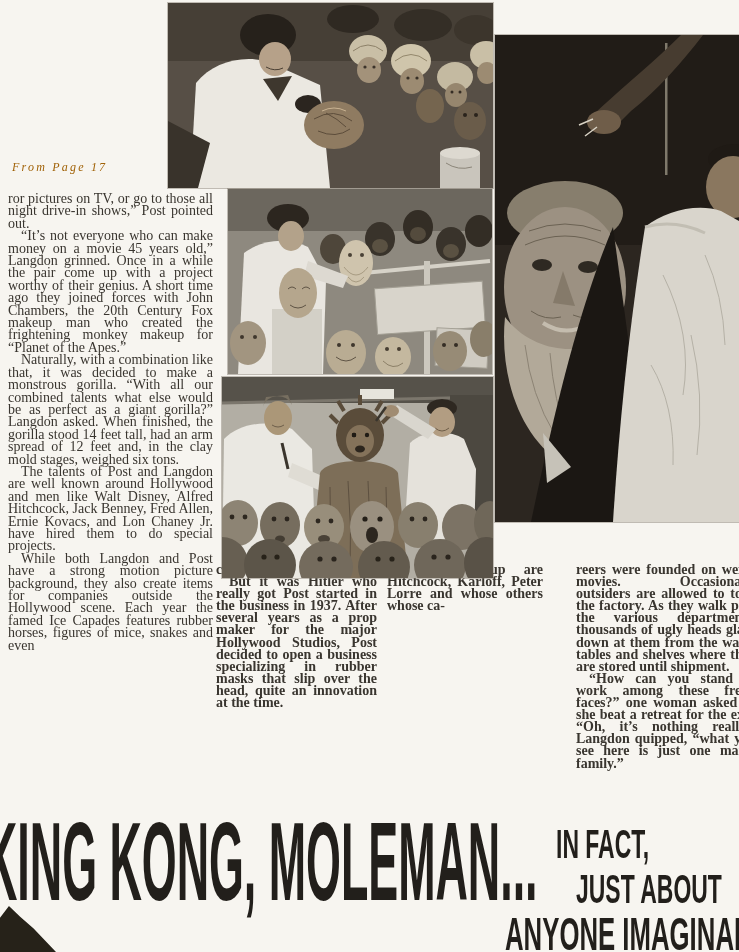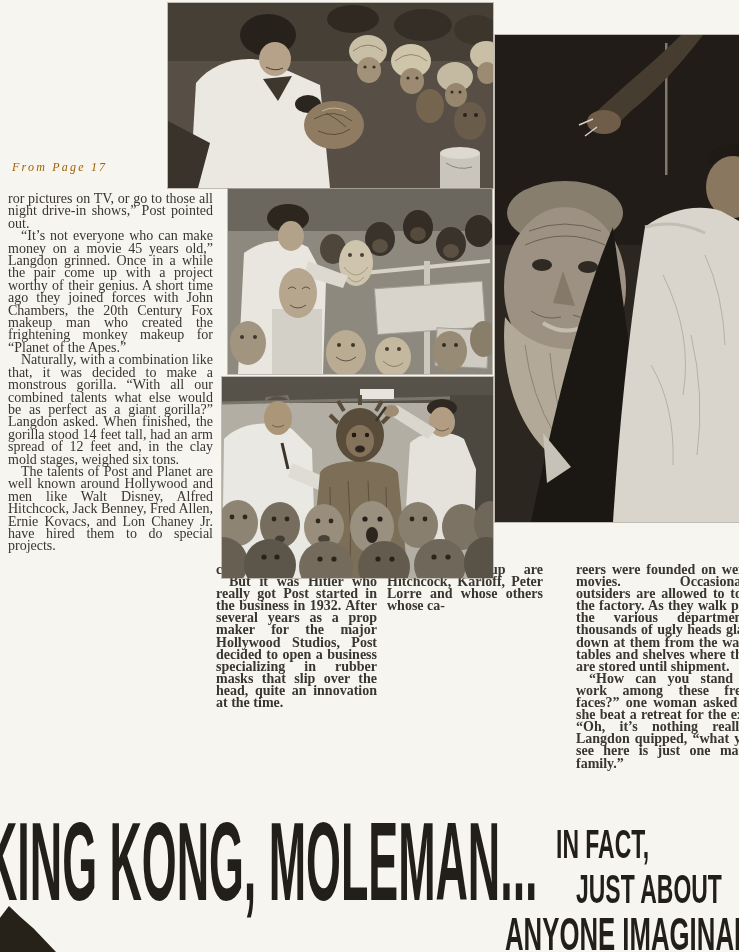--- a/index.html
+++ b/index.html
@@ -33,26 +33,27 @@
 </style>
 </head>
 <body>
 
 <div class="kicker">From Page 17</div>
 
 <div class="col" id="col1">
   <p class="cont">ror pictures on TV, or go to those all night drive-in shows,” Post pointed out.</p>
   <p>“It’s not everyone who can make money on a movie 45 years old,” Langdon grinned. Once in a while the pair come up with a project worthy of their genius. A short time ago they joined forces with John Chambers, the 20th Century Fox makeup man who created the frightening monkey makeup for “Planet of the Apes.”</p>
   <p>Naturally, with a combination like that, it was decided to make a monstrous gorilla. “With all our combined talents what else would be as perfect as a giant gorilla?” Langdon asked. When finished, the gorilla stood 14 feet tall, had an arm spread of 12 feet and, in the clay mold stages, weighed six tons.</p>
-  <p>The talents of Post and Planet are well known around Hollywood and men like Walt Disney, Alfred Hitchcock, Jack Benney, Fred Allen, Ernie Kovacs, and Lon Chaney Jr. have hired them to do special projects.</p>
+  <p>The talents of Post and Langdon are well known around Hollywood and men like Walt Disney, Alfred Hitchcock, Jack Benney, Fred Allen, Ernie Kovacs, and Lon Chaney Jr. have hired them to do special projects.</p>
+  <p>While both Langdon and Post have a strong motion picture background, they also create items for companies outside the Hollywood scene. Each year the famed Ice Capades features rubber horses, figures of mice, snakes and even</p>
 </div>
 
 <div class="col" id="col2">
   <p class="cont">cows made by them.</p>
-  <p>But it was Hitler who really got Post started in the business in 1932. After several years as a prop maker for the major Hollywood Studios, Post decided to open a business specializing in rubber masks that slip over the head, quite an innovation at the time.</p>
+  <p>But it was Hitler who really got Post started in the business in 1937. After several years as a prop maker for the major Hollywood Studios, Post decided to open a business specializing in rubber masks that slip over the head, quite an innovation at the time.</p>
 </div>
 
 <div class="col" id="col3">
   <p>In the lineup are Hitchcock, Karloff, Peter Lorre and whose others whose ca-</p>
 </div>
 
 <div class="col" id="col4">
   <p class="cont">reers were founded on weird movies. Occasionally outsiders are allowed to tour the factory. As they walk past the various departments, thousands of ugly heads glare down at them from the walls, tables and shelves where they are stored until shipment.</p>
   <p>“How can you stand to work among these freak faces?” one woman asked as she beat a retreat for the exit. “Oh, it’s nothing really,” Langdon quipped, “what you see here is just one man’s family.”</p>
 </div>

